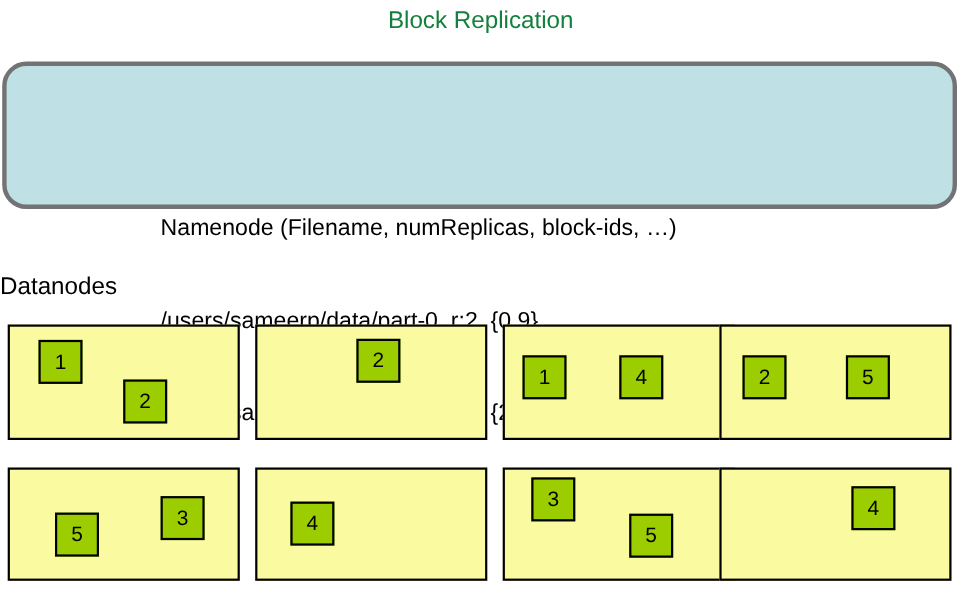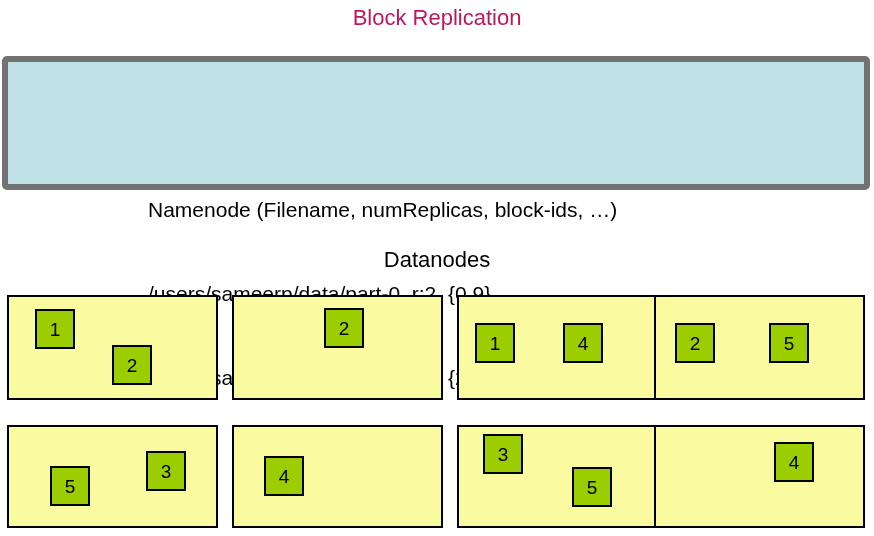--- a/index.html
+++ b/index.html
@@ -24,53 +24,52 @@
   .title {
     position: absolute;
     left: 0;
     top: 4px;
     width: 874px;
     text-align: center;
     font-size: 22px;
     line-height: 28px;
     font-weight: 400;
     letter-spacing: 0px;
-    color: #be185d;
+    color: #15803d;
     white-space: nowrap;
   }
   .namenode-box {
     position: absolute;
     left: 2px;
     top: 56px;
     width: 868px;
     height: 134px;
     box-sizing: border-box;
     background: #bfe0e4;
-    border: 6px solid #737373;
-    border-radius: 5px;
+    border: 4px solid #737373;
+    border-radius: 22px;
   }
   .namenode-text {
     position: absolute;
     left: 140px;
     top: 78px;
     font-size: 21px;
     line-height: 28px;
     color: #000000;
     white-space: pre;
   }
   .namenode-text .nn-line {
     display: block;
     white-space: pre;
   }
   .section-label {
     position: absolute;
     left: 0;
     top: 246px;
     width: 874px;
-    text-align: center;
     font-size: 22px;
     line-height: 28px;
     color: #000000;
     white-space: nowrap;
   }
   .datanode {
     position: absolute;
     box-sizing: border-box;
     background: #fafaa0;
     border: 2px solid #000000;

